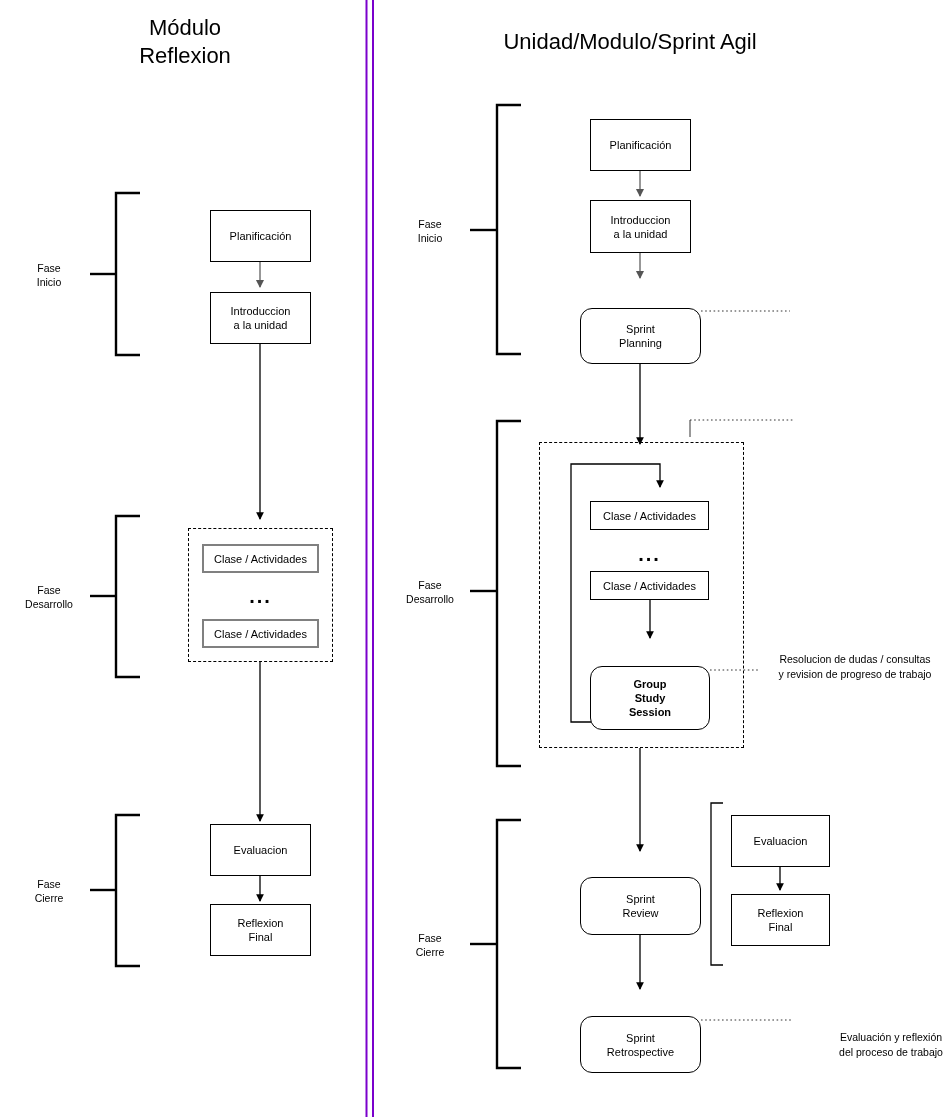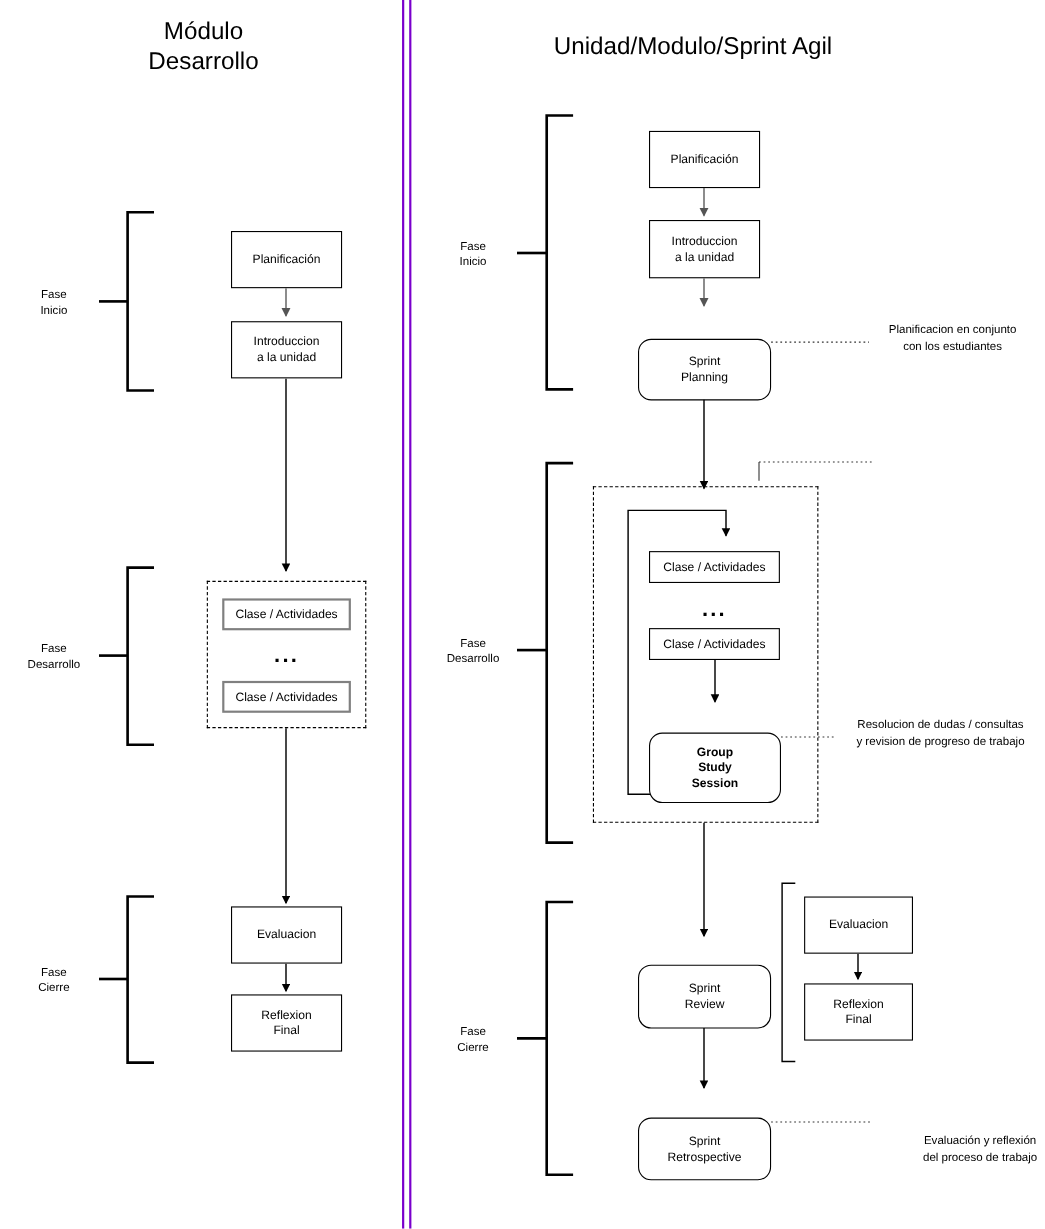--- a/index.html
+++ b/index.html
@@ -128,21 +128,21 @@
       <line x1="710" y1="670" x2="760" y2="670"></line>
       <line x1="701" y1="1020" x2="793" y2="1020"></line>
     </g>
     <g fill="none">
       <path d="M690,437 L690,420" stroke="#333" stroke-width="1"></path>
       <path d="M690,420 L793,420" stroke="#333" stroke-width="1" stroke-dasharray="1.6,2.6"></path>
     </g>
   </svg>
 
   <div class="title" id="title-left">Módulo
-Desarrollo</div>
+Reflexion</div>
   <div class="title" id="title-right">Unidad/Modulo/Sprint Agil</div>
 
   <div class="phase-label" style="left:8px;top:261px;width:82px;">Fase
 Inicio</div>
   <div class="phase-label" style="left:2px;top:583px;width:94px;">Fase
 Desarrollo</div>
   <div class="phase-label" style="left:8px;top:877px;width:82px;">Fase
 Cierre</div>
 
   <div class="node" style="left:210px;top:210px;width:101px;height:52px;">Planificación</div>
@@ -194,22 +194,20 @@
 Review</div>
 
   <div class="node" style="left:731px;top:815px;width:99px;height:52px;">Evaluacion</div>
 
   <div class="node" style="left:731px;top:894px;width:99px;height:52px;">Reflexion
 Final</div>
 
   <div class="node rounded" style="left:580px;top:992px;width:121px;height:57px;">Sprint
 Retrospective</div>
 
-  <div class="callout" style="left:786px;top:293px;width:160px;">Planificacion en conjunto
-con los estudiantes</div>
 
 
   <div class="callout" style="left:760px;top:652px;width:190px;text-align:center;">Resolucion de dudas / consultas
 y revision de progreso de trabajo</div>
 
   <div class="callout" style="left:812px;top:1002px;width:158px;margin-top:28px;">Evaluación y reflexión
 del proceso de trabajo</div>
 
 </div>
 

